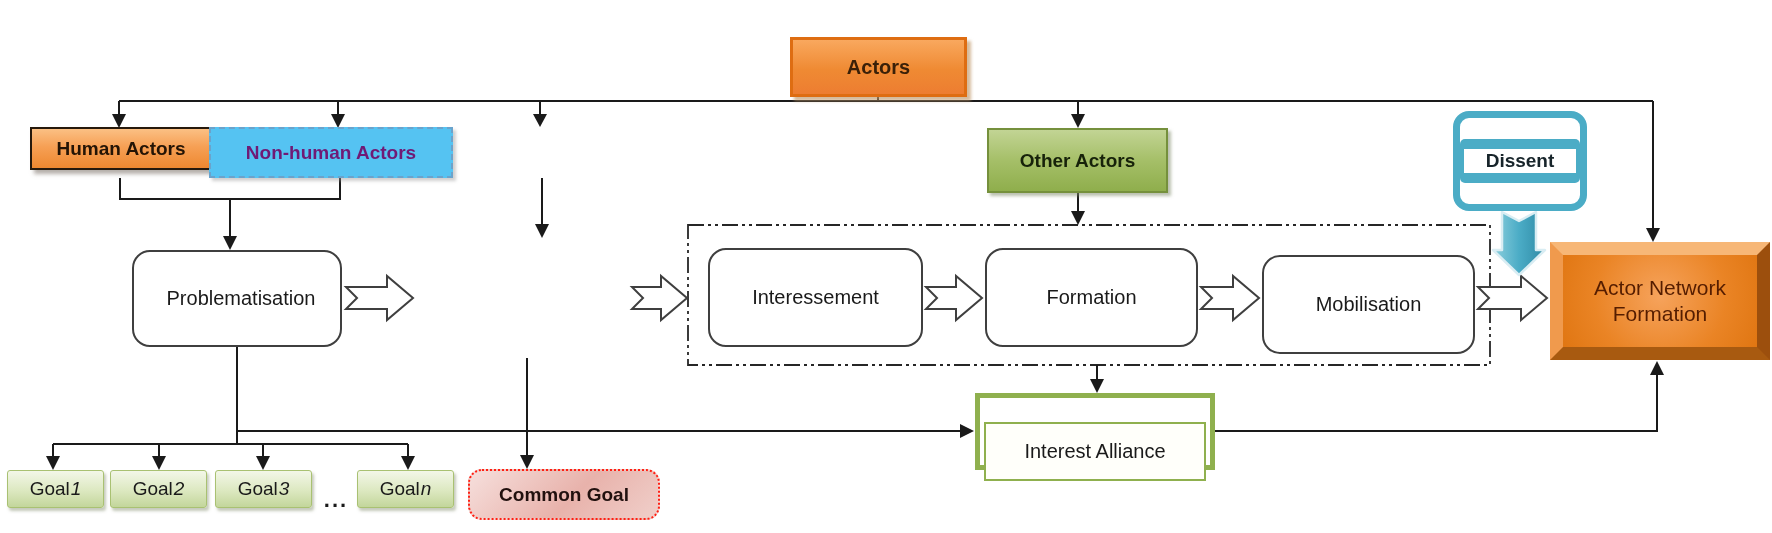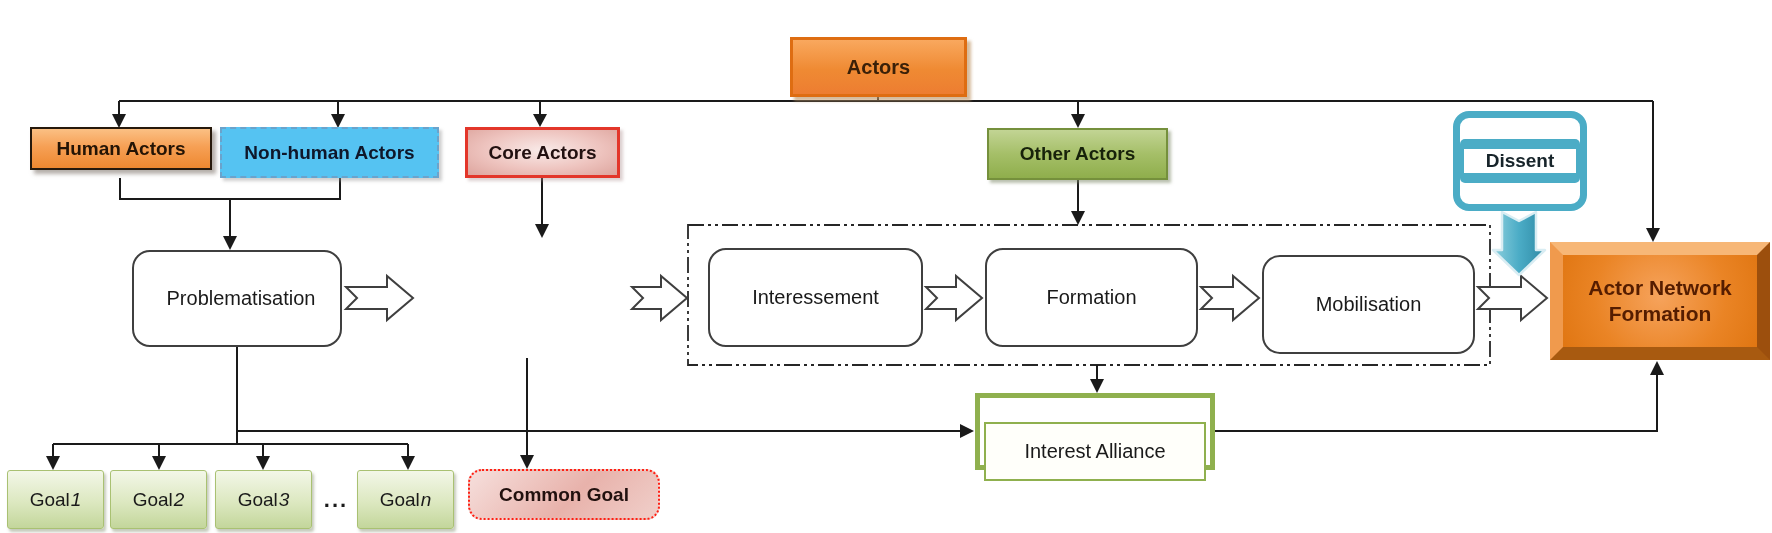--- a/index.html
+++ b/index.html
@@ -21,32 +21,32 @@
     box-shadow:4px 4px 3px rgba(190,150,105,.65);
     margin-top:32px;
   }
   .human{
     left:30px;top:127px;width:182px;height:43px;
     background:linear-gradient(180deg,#fbc084,#f6a055 45%,#ee8830);
     border:2px solid #26190c;font-weight:600;color:#241405;
     box-shadow:4px 4px 4px rgba(120,110,100,.55);
   }
   .nonhuman{
-    left:220px;top:127px;width:219px;height:51px;
-    background:#55c3f2;border:2px dashed #6aa3cc;font-weight:600;color:#0f172a;
+    left:209px;top:127px;width:244px;height:51px;
+    background:#55c3f2;border:2px dashed #6aa3cc;font-weight:600;color:#701a75;
     box-shadow:3px 3px 3px rgba(150,150,150,.45);
   }
   .core{
     left:465px;top:127px;width:155px;height:51px;
     background:radial-gradient(ellipse at 50% 45%,#f9eae8 0%,#eec4bf 55%,#dda49d 100%);
     border:3px solid #e3362a;font-weight:600;color:#221010;
     box-shadow:3px 3px 3px rgba(170,140,140,.4);
   }
   .other{
-    left:987px;top:128px;width:181px;height:52px;
+    left:987px;top:128px;width:181px;height:65px;
     background:linear-gradient(180deg,#c2d494,#a5bf68 50%,#8fae4c);
     border:2px solid #75903c;font-weight:600;color:#17220a;
     box-shadow:3px 3px 3px rgba(130,140,110,.55);
   }
   
   .dissent{
     left:1453px;top:111px;width:134px;height:100px;
     background:#ffffff;border:7px solid #4bacc6;border-radius:16px;
     padding:0;display:flex;z-index:3;
   }
@@ -78,35 +78,35 @@
     display:flex;align-items:center;justify-content:center;text-align:center;
     font-size:20px;padding:0 14px;box-sizing:border-box;
   }
   
   .anf{
     left:1550px;top:242px;width:220px;height:118px;
     background:radial-gradient(circle at 50% 45%,#f6a35c,#ea8425 60%,#e07612);
     border-style:solid;border-width:13px;
     border-top-color:#f7b777;border-left-color:#f09a4d;
     border-right-color:#9c4f0d;border-bottom-color:#a85a10;
-    font-size:21px;font-weight:700;color:#551d00;padding:0 8px;
+    font-size:21px;font-weight:400;color:#551d00;padding:0 8px;
   }
   
   .alliance{
     left:975px;top:393px;width:240px;height:77px;
     background:#ffffff;border:5px solid #8fb04e;padding:4px;z-index:2;
   }
   .alliance-inner{
     flex:1;height:100%;border:2px solid #8fb04e;background:#fffffa;
     display:flex;align-items:center;justify-content:center;
     font-size:20px;box-sizing:border-box;margin-top:40px;
   }
   
   .goal{
-    top:470px;width:97px;height:59px;
+    top:470px;width:97px;height:38px;
     background:linear-gradient(180deg,#f3f7e8,#dce8c0 55%,#c3d69b);
     border:1px solid #a9c172;border-radius:3px;
     box-shadow:2px 3px 3px rgba(140,150,120,.5);font-size:19px;
   }
   .goal i{font-style:italic;margin-left:1px;}
   .g1{left:7px;} .g2{left:110px;} .g3{left:215px;} .gn{left:357px;}
   .dots{left:316px;top:483px;width:40px;height:34px;font-size:22px;font-weight:700;letter-spacing:2px;}
   .common{
     left:468px;top:469px;width:192px;height:51px;
     background:linear-gradient(135deg,#f6dfdc,#e8b2ab 55%,#f0cfca);
@@ -184,21 +184,20 @@
 
     <polygon fill="url(#tealGrad)" stroke="#d9edf3" stroke-width="2.5" stroke-linejoin="round" points="1502,212 1502,250 1493,250 1519,275 1545,250 1536,250 1536,212 1519,221"></polygon>
   </svg>
 
   <div class="box actors">Actors</div>
 
   <div class="box human">Human Actors</div>
 
   <div class="box nonhuman">Non-human Actors</div>
 
-  <div class="box core">Core Actors</div>
 
   <div class="box other">Other Actors</div>
 
   <div class="box dissent">
     <div class="dissent-mid">
       <div class="dissent-inner">Dissent</div>
     </div>
   </div>
 
   <div class="box proc problematisation">Problematisation</div>

